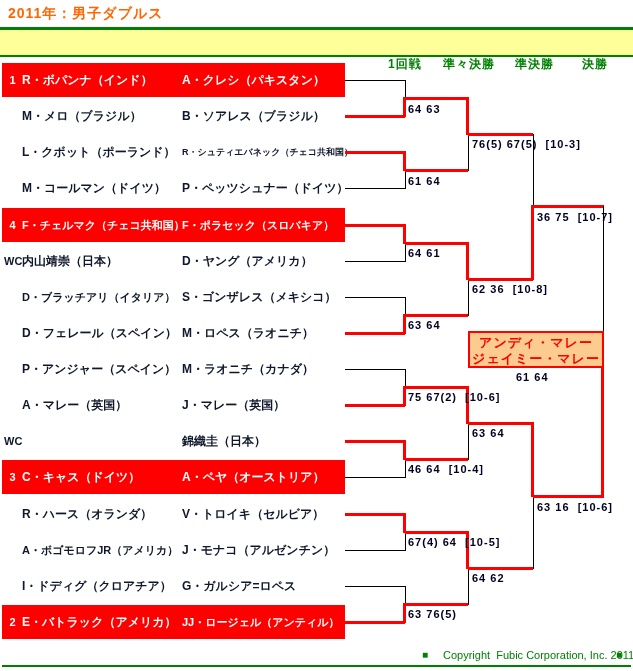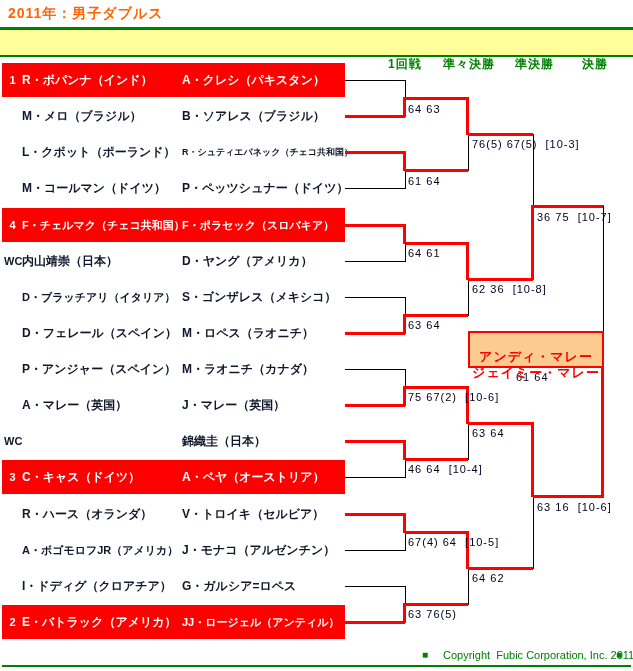--- a/index.html
+++ b/index.html
@@ -19,26 +19,26 @@
   .row .p2{position:absolute;left:180px;white-space:nowrap;}
   .row .sm{font-size:11px;}
   .row .xs{font-size:9px;}
   
   .ln{position:absolute;}
   .hb{height:1px;background:#000;}
   .hr{height:3px;background:#ff0000;}
   .vb{width:1px;background:#000;}
   .vr{width:3px;background:#ff0000;}
   
-  .score{position:absolute;font-size:11px;font-weight:normal;color:#000022;letter-spacing:1px;white-space:pre;}
+  .score{position:absolute;font-size:11px;font-weight:bold;color:#000022;letter-spacing:1px;white-space:pre;}
   
   #champ{position:absolute;left:468px;top:331px;width:136px;height:37px;box-sizing:border-box;
          background:#fbcb90;border:2px solid #ff0000;text-align:center;}
   #champ div{font-size:13px;font-weight:bold;color:#ff0000;line-height:16px;letter-spacing:1px;}
-  #champ .l1{margin-top:16px;}
+  #champ .l1{margin-top:2px;}
   
   #botline{position:absolute;left:2px;top:665px;width:629px;height:2px;background:#008000;}
   .foot{position:absolute;top:649px;font-size:11px;color:#008000;white-space:pre;}
   .sq{font-size:10px;}
 </style>
 </head>
 <body>
 
 <div id="stage">
 

